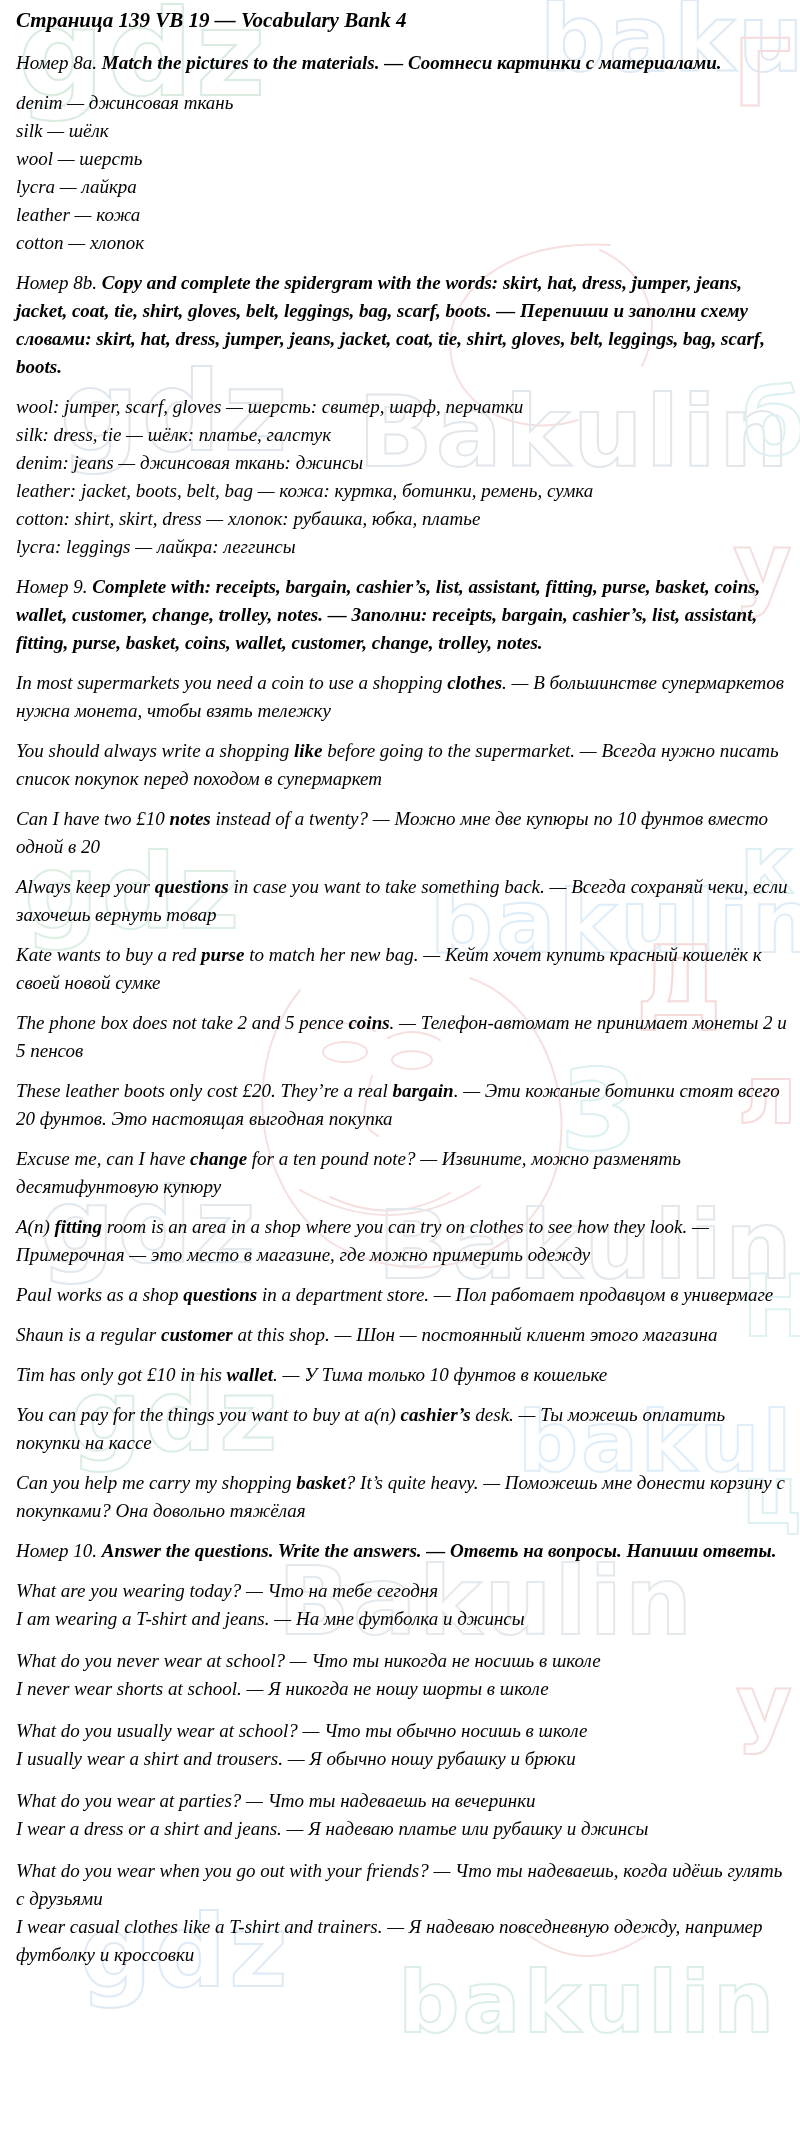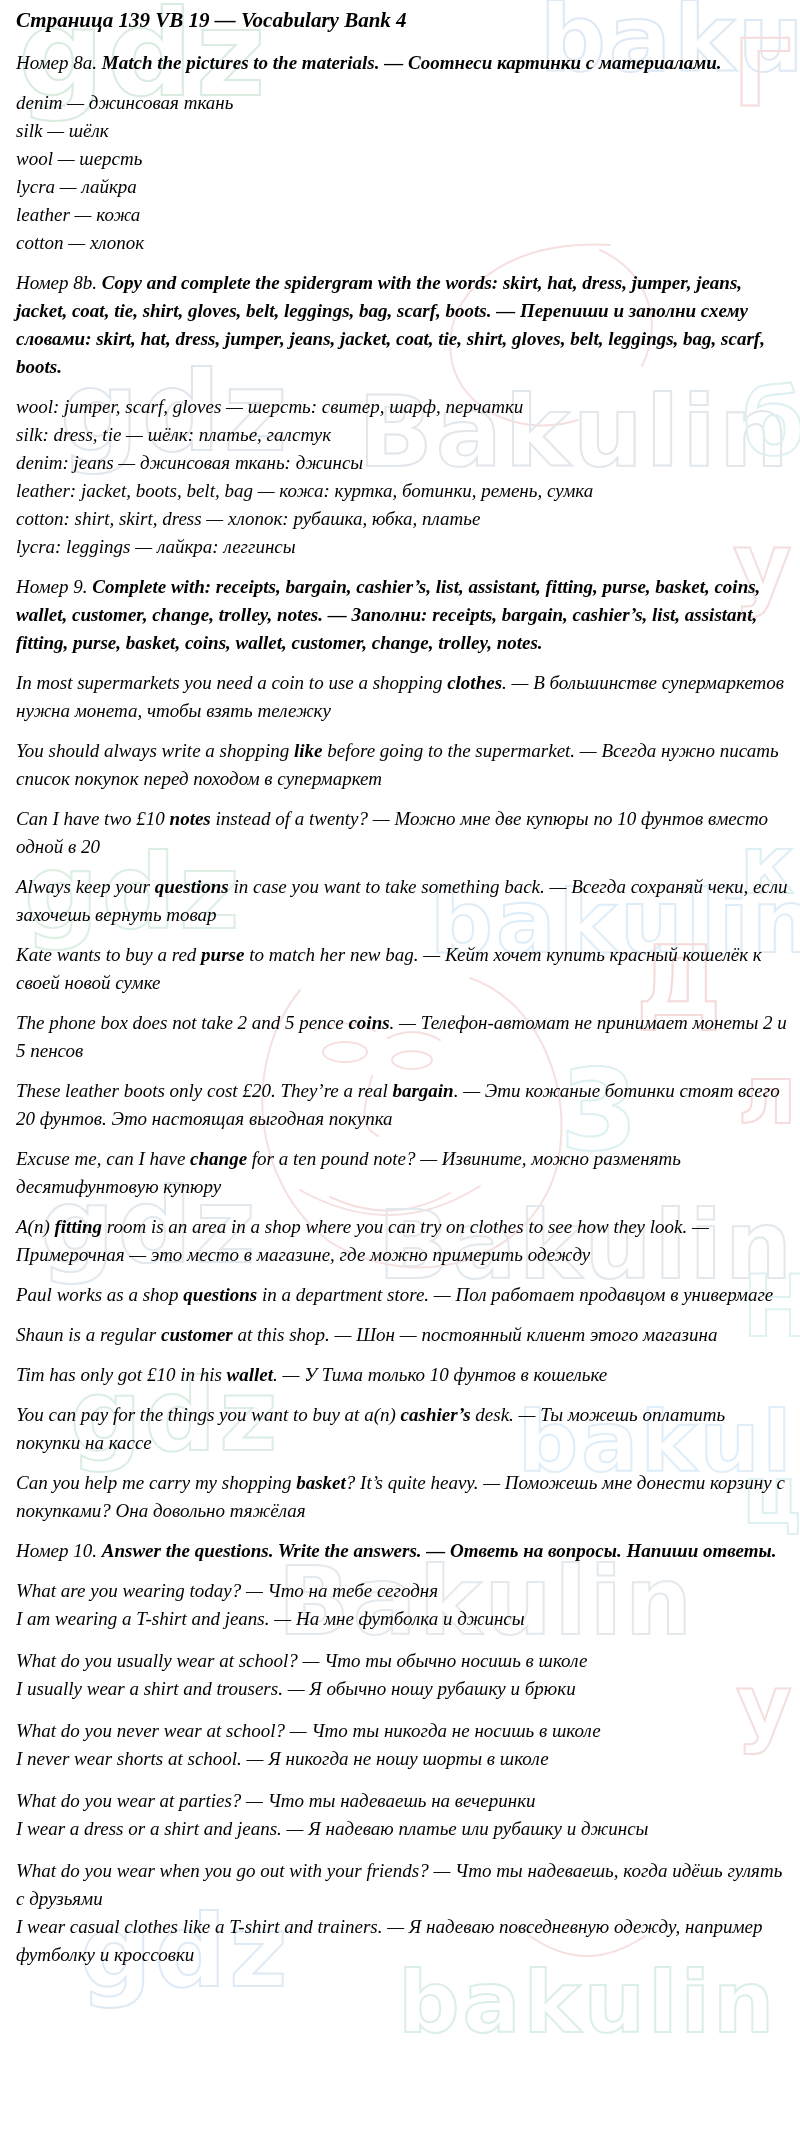--- a/index.html
+++ b/index.html
@@ -147,18 +147,18 @@
   <p class="sent"><span>Excuse me, can I have </span><b>change</b><span> for a ten pound note? — Извините, можно разменять десятифунтовую купюру</span></p>
   <p class="sent"><span>A(n) </span><b>fitting</b><span> room is an area in a shop where you can try on clothes to see how they look. — Примерочная — это место в магазине, где можно примерить одежду</span></p>
   <p class="sent"><span>Paul works as a shop </span><b>questions</b><span> in a department store. — Пол работает продавцом в универмаге</span></p>
   <p class="sent"><span>Shaun is a regular </span><b>customer</b><span> at this shop. — Шон — постоянный клиент этого магазина</span></p>
   <p class="sent"><span>Tim has only got £10 in his </span><b>wallet</b><span>. — У Тима только 10 фунтов в кошельке</span></p>
   <p class="sent"><span>You can pay for the things you want to buy at a(n) </span><b>cashier’s</b><span> desk. — Ты можешь оплатить покупки на кассе</span></p>
   <p class="sent"><span>Can you help me carry my shopping </span><b>basket</b><span>? It’s quite heavy. — Поможешь мне донести корзину с покупками? Она довольно тяжёлая</span></p>
 
   <p class="task"><span>Номер 10. </span><b>Answer the questions. Write the answers. — Ответь на вопросы. Напиши ответы.</b></p>
   <p class="pair"><span>What are you wearing today? — Что на тебе сегодня</span><br><span>I am wearing a T-shirt and jeans. — На мне футболка и джинсы</span></p>
+  <p class="pair"><span>What do you never wear at school? — Что ты никогда не носишь в школе</span><br><span>I never wear shorts at school. — Я никогда не ношу шорты в школе</span></p>
   <p class="pair"><span>What do you usually wear at school? — Что ты обычно носишь в школе</span><br><span>I usually wear a shirt and trousers. — Я обычно ношу рубашку и брюки</span></p>
-  <p class="pair"><span>What do you never wear at school? — Что ты никогда не носишь в школе</span><br><span>I never wear shorts at school. — Я никогда не ношу шорты в школе</span></p>
   <p class="pair"><span>What do you wear at parties? — Что ты надеваешь на вечеринки</span><br><span>I wear a dress or a shirt and jeans. — Я надеваю платье или рубашку и джинсы</span></p>
   <p class="pair"><span>What do you wear when you go out with your friends? — Что ты надеваешь, когда идёшь гулять с друзьями</span><br><span>I wear casual clothes like a T-shirt and trainers. — Я надеваю повседневную одежду, например футболку и кроссовки</span></p>
 
 </main>
 
 </body></html>

